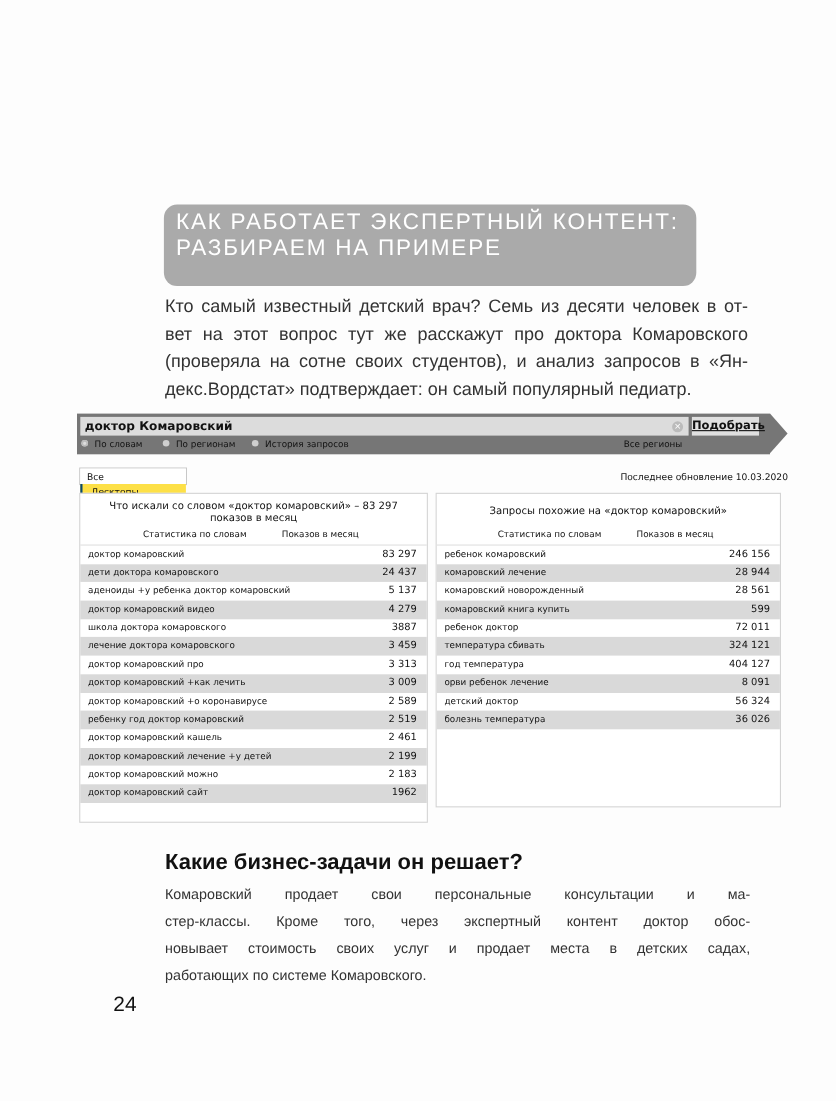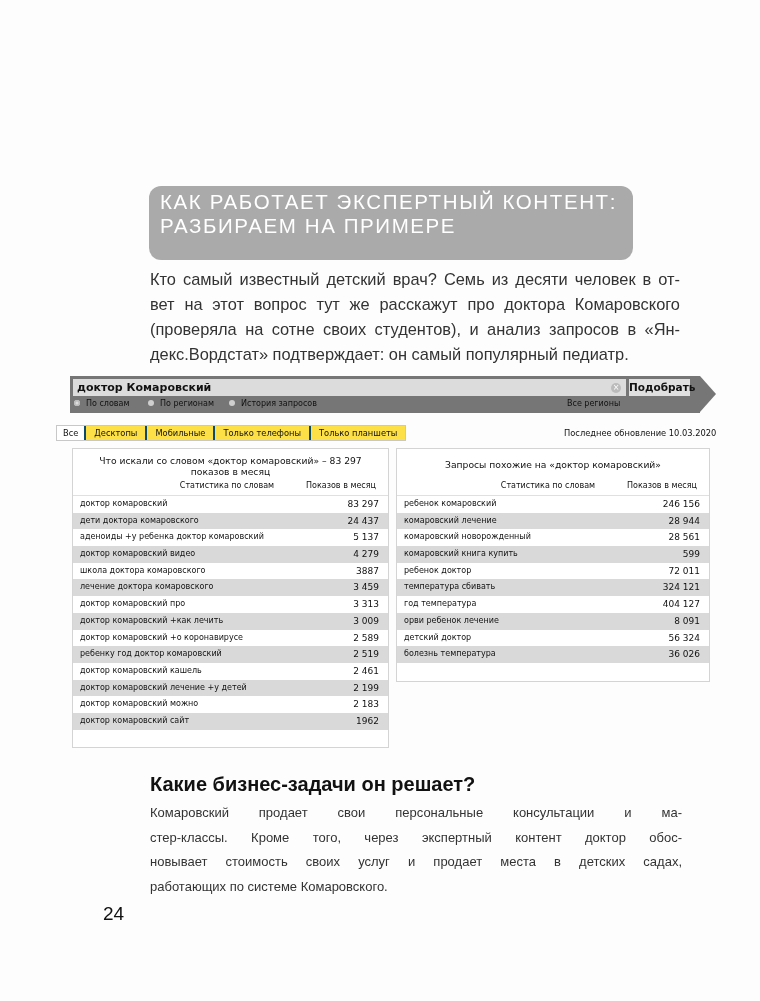--- a/index.html
+++ b/index.html
@@ -36,52 +36,53 @@
     position: absolute; left: 73px; top: 379px; width: 553px; height: 17px;
     background: #dcdcdc; font-size: 11px; font-weight: bold; padding: 2px 4px;
     color: #111; font-family: "DejaVu Sans", sans-serif; line-height: 13px;
   }
   .clear-icon {
     position: absolute; left: 611px; top: 383px; width: 10px; height: 10px;
     border-radius: 50%; background: #bbb; color: #fff; font-size: 8px; line-height: 10px; text-align: center;
   }
   .search-btn {
     position: absolute; left: 629px; top: 379px; width: 61px; height: 17px;
-    background: #e0e0e0; font-size: 10.5px; font-weight: bold; text-align: center; line-height: 17px; color: #111;
+    background: #e0e0e0; font-size: 10.5px; font-weight: bold; text-align: center; line-height: 17px; color: #111; text-decoration: underline;
   }
   .radio-row { position: absolute; left: 74px; top: 399px; height: 11px; font-size: 8px; color: #111; }
   .radio { position: absolute; top: 0; white-space: nowrap; }
   .radio i {
     display: inline-block; width: 6px; height: 6px; border-radius: 50%; background: #cfcfcf;
     margin-right: 6px; vertical-align: middle; position: relative; top: -1px;
   }
   .radio i.on { background: #ddd; box-shadow: inset 0 0 0 1.5px #bbb; }
   .regions { position: absolute; left: 567px; top: 399px; font-size: 8px; color: #111; }
 
   .tabs {
-    position: absolute; left: 56px; top: 425px; height: 16px; display: flex;
+    position: absolute; left: 72px; top: 425px; height: 16px; display: flex;
     border: 1px solid #c8c8c8;
+    flex-direction: column;
   }
   .tab {
     height: 14px; background: #fde047; font-size: 8.3px; line-height: 14px; padding: 0 8px;
     border-left: 2px solid #0c4a6e; color: #111; white-space: nowrap;
   }
   .tab:first-child { border-left: none; background: #fff; padding: 0 6px; }
   .update { position: absolute; left: 564px; top: 428px; font-size: 8.3px; color: #111; white-space: nowrap; }
 
   .panel {
     position: absolute; top: 448px; background: #fff; border: 1px solid #d4d4d4;
   }
   .panel-left { left: 72px; width: 317px; height: 300px; }
-  .panel-right { left: 396px; width: 314px; height: 234px; }
+  .panel-right { left: 396px; width: 314px; height: 286px; }
   .panel-title {
     text-align: center; font-size: 9.2px; line-height: 11px; color: #111; padding-top: 6px; height: 30px;
   }
   .panel-head {
-    display: flex; justify-content: flex-end; font-size: 8px; color: #111;
+    display: flex; justify-content: center; font-size: 8px; color: #111;
     padding: 0 12px 0 7px; height: 17px; line-height: 14px; border-bottom: 1px solid #e0e0e0; margin: 0 0 0 0; gap: 32px;
   }
   .row {
     display: flex; justify-content: space-between; height: 16.7px; line-height: 16.7px;
     font-size: 8px; color: #111; padding: 0 7px 0 7px;
   }
   .row:nth-child(even) { background: #d9d9d9; }
   .row .v { font-size: 9px; padding-right: 2px; }
 
   .subhead {

